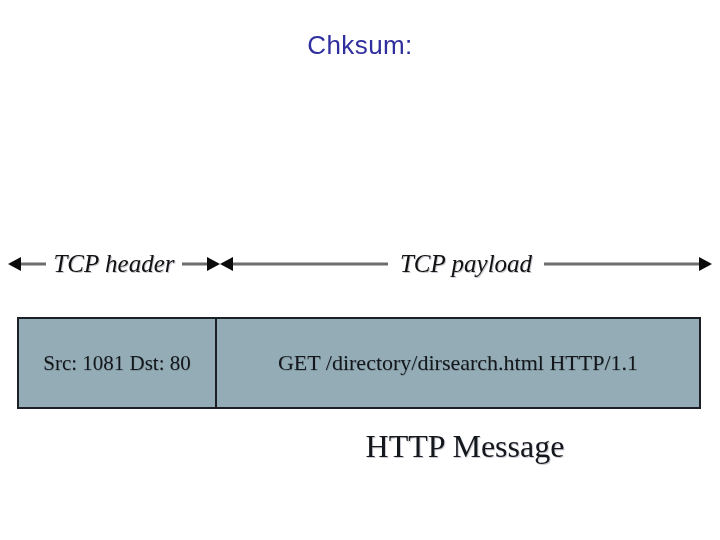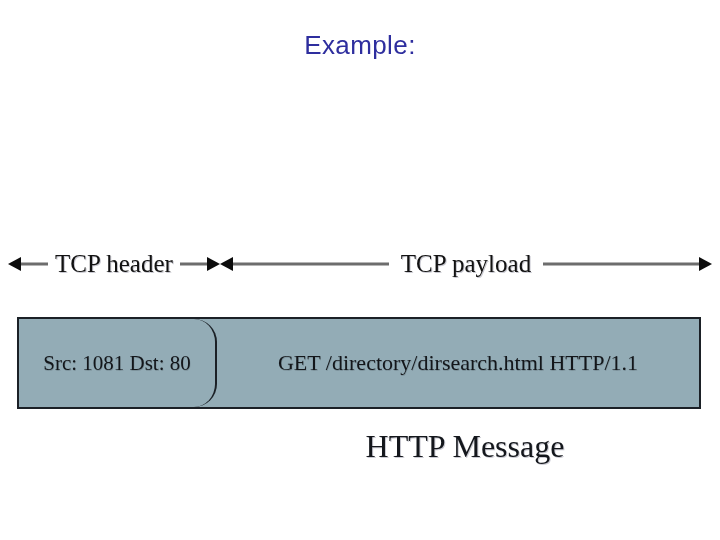--- a/index.html
+++ b/index.html
@@ -36,20 +36,21 @@
     white-space: nowrap;
   }
 
   
   #measure-band {
     position: absolute;
     left: 0;
     top: 238px;
     width: 720px;
     height: 52px;
+    font-style: italic;
   }
   .measure-group {
     position: absolute;
     top: 0;
     height: 52px;
   }
   #measure-header { left: 8px;  width: 212px; }
   #measure-payload { left: 220px; width: 492px; }
 
   
@@ -99,21 +100,20 @@
     align-items: center;
     justify-content: center;
     background: #93acb6;
     font-family: "Liberation Serif", serif;
     color: #13161a;
     overflow: hidden;
   }
   #tcp-header-cell {
     width: 198px;
     border-right: 2px solid #1b2026;
-    border-radius: 23px;
   }
   #tcp-payload-cell {
     flex: 1 1 auto;
   }
   .packet-line {
     font-size: 21px;
     line-height: 1.35;
     white-space: nowrap;
     text-shadow: 0.5px 0.5px 0 rgba(60,70,80,0.25);
   }
@@ -131,21 +131,21 @@
     color: #14171c;
     white-space: nowrap;
     text-shadow: 1px 1px 0 rgba(190,190,200,0.8);
   }
 </style>
 </head>
 <body>
 
 <div id="slide">
 
-  <div id="slide-title">Example:</div>
+  <div id="slide-title">Chksum:</div>
 
   <div id="measure-band">
 
     <div class="measure-group" id="measure-header">
       <svg class="rule-svg" viewBox="0 0 212 52" preserveAspectRatio="none">
         <line x1="9" y1="26" x2="203" y2="26" stroke="#6d6d6d" stroke-width="3"></line>
         <polygon points="0,26 13,19 13,33" fill="#0c0c0c"></polygon>
         <polygon points="212,26 199,19 199,33" fill="#0c0c0c"></polygon>
       </svg>
       <div class="measure-label">

